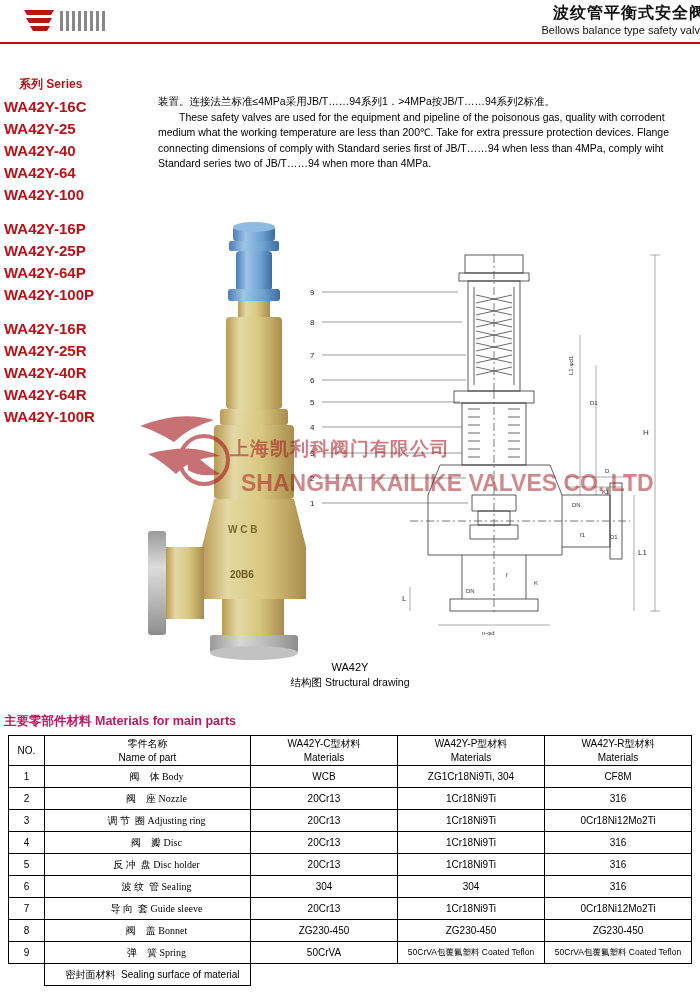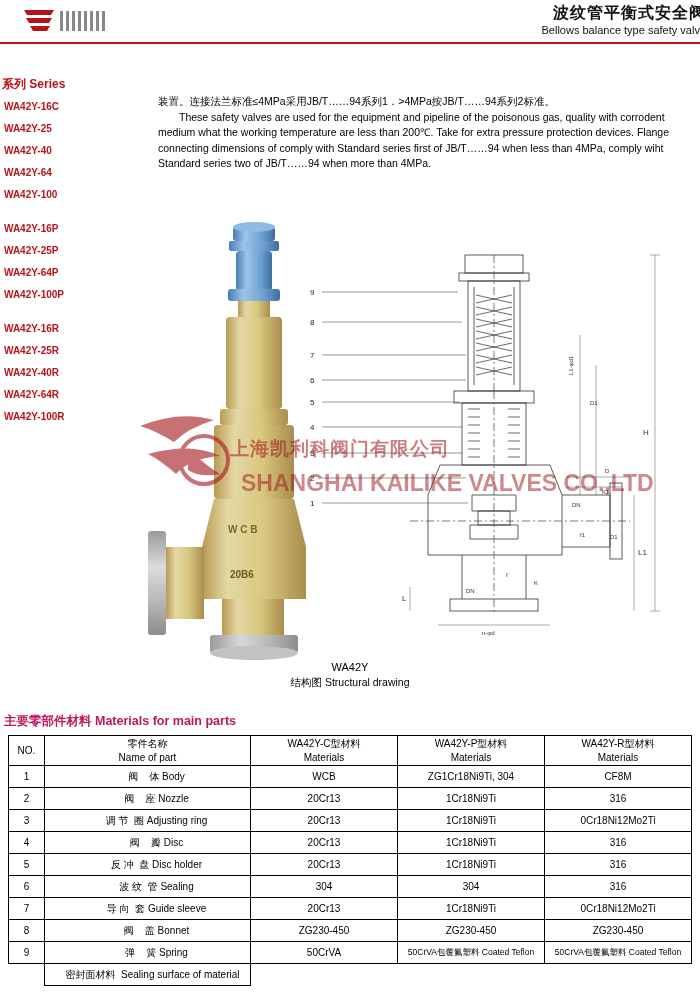--- a/index.html
+++ b/index.html
@@ -30,26 +30,26 @@
     position: absolute; left: 0; top: 42px; width: 700px; height: 2px;
     background: #b9131a;
   }
   .header-logo {
     position: absolute; left: 6px; top: 4px; width: 120px; height: 34px;
     overflow: hidden;
   }
 
   
   .series-title {
-    position: absolute; left: 2px; top: 76px;
+    position: absolute; left: 19px; top: 76px;
     font-size: 12px; font-weight: bold; color: #b9131a;
   }
   .series-list { position: absolute; left: 4px; top: 96px; width: 150px; }
   .series-item {
-    font-size: 10px; font-weight: bold; color: #b9131a;
+    font-size: 15px; font-weight: bold; color: #b9131a;
     line-height: 22px; height: 22px;
   }
   .series-gap { height: 12px; }
 
   
   .intro {
     position: absolute; left: 158px; top: 94px; width: 534px;
     font-size: 10.5px; line-height: 14.5px; color: #000; text-align: justify;
   }
   .intro p { margin: 0 0 1px 0; }
@@ -95,20 +95,21 @@
     border: 1px solid #000; text-align: center; padding: 0;
     height: 21px; line-height: 21px;
   }
   table.mat th { font-weight: normal; height: 30px; line-height: 14px; }
   .col-no { width: 36px; }
   .col-name { width: 206px; }
   .col-mat { width: 147px; }
   .name-cell {
     text-align: left; padding-left: 18px !important;
     white-space: pre;
+    font-family: Liberation Serif, serif;
   }
   .sealing-cell { text-align: left; padding-left: 10px !important; }
   .blank { border: none !important; }
   .tiny { font-size: 8.5px; }
 </style>
 </head>
 <body>
 
 <div class="page">
 

